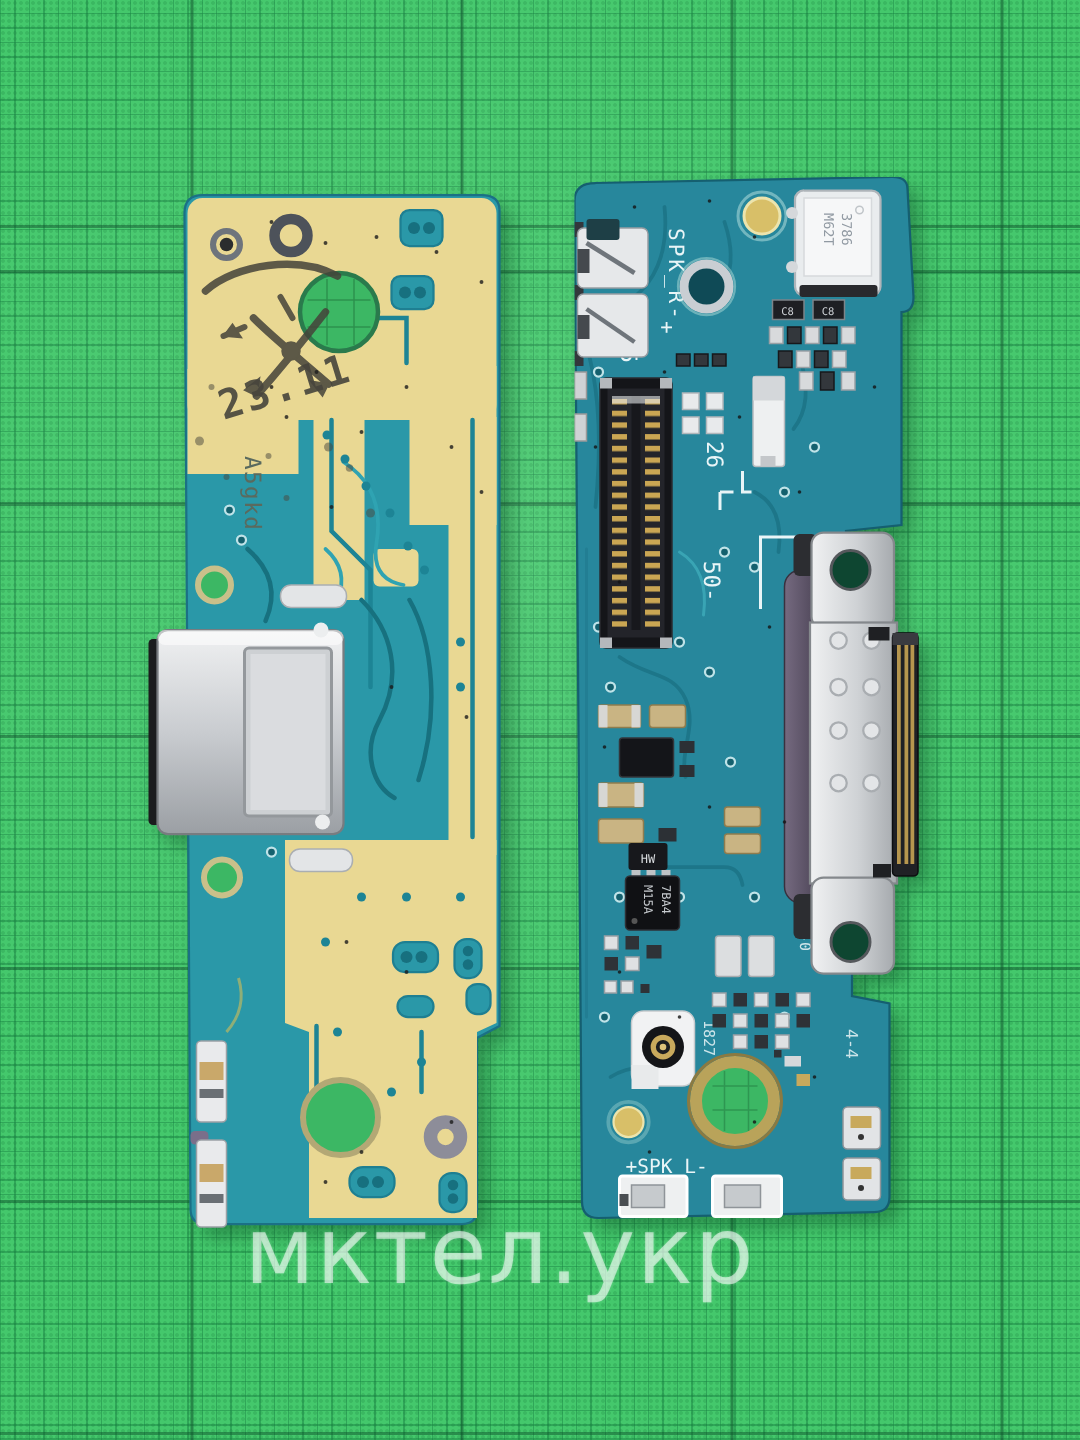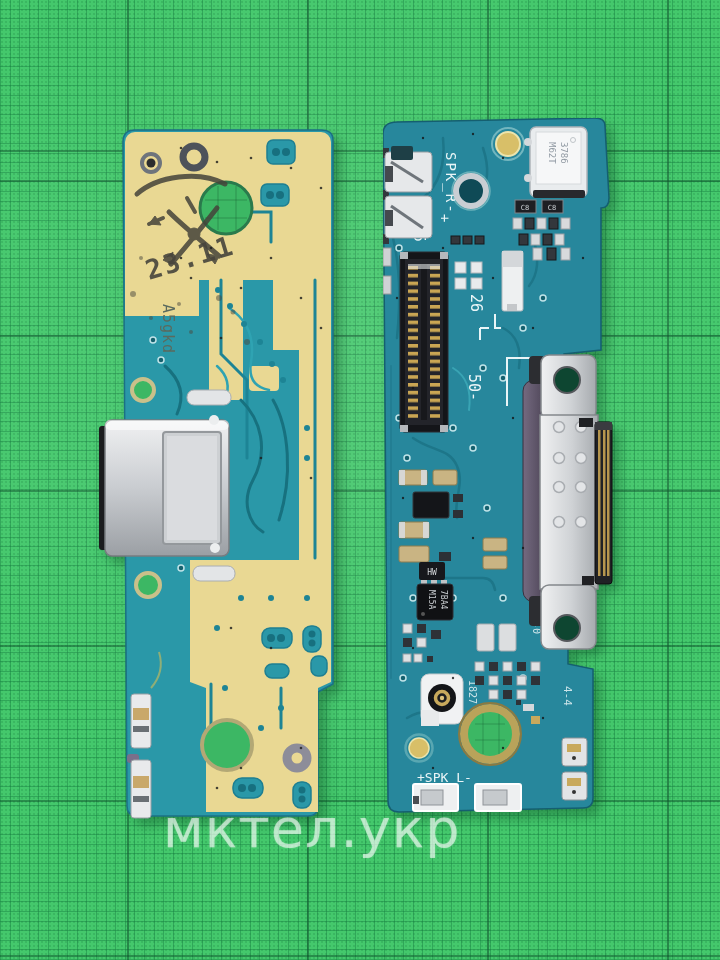--- a/index.html
+++ b/index.html
@@ -12,21 +12,21 @@
       repeating-linear-gradient(0deg,  rgba(13,82,43,.50) 0 2px, transparent 2px 155px),
       repeating-linear-gradient(90deg, rgba(22,126,64,.45) 0 1px, transparent 1px 9.6px),
       repeating-linear-gradient(0deg,  rgba(22,126,64,.45) 0 1px, transparent 1px 9.6px),
       radial-gradient(rgba(0,80,30,.14) 1px, transparent 1.5px);
     background-position:0 0,127px 0,0 152px,0 0,0 0,0 0;
     background-size:auto,auto,auto,auto,auto,4px 4px;}
   .board{position:absolute;filter:drop-shadow(7px 7px 6px rgba(4,60,28,.38));z-index:2;}
   #leftBoard{left:97px;top:128px;width:240px;height:696px;}
   #rightBoard{left:383px;top:118px;width:232px;height:700px;}
   .watermark{position:absolute;left:163px;top:797px;z-index:5;
-    font-size:54px;font-weight:400;letter-spacing:1px;
+    font-size:62px;font-weight:400;letter-spacing:1px;
     color:rgba(255,255,255,.55);text-shadow:0 0 2px rgba(255,255,255,.25);
     font-family:"DejaVu Sans",sans-serif;}
   svg text{font-family:"DejaVu Sans Mono",monospace;}
 </style>
 </head>
 <body>
 
 <div class="scene">
   <div class="mat"></div>
 

